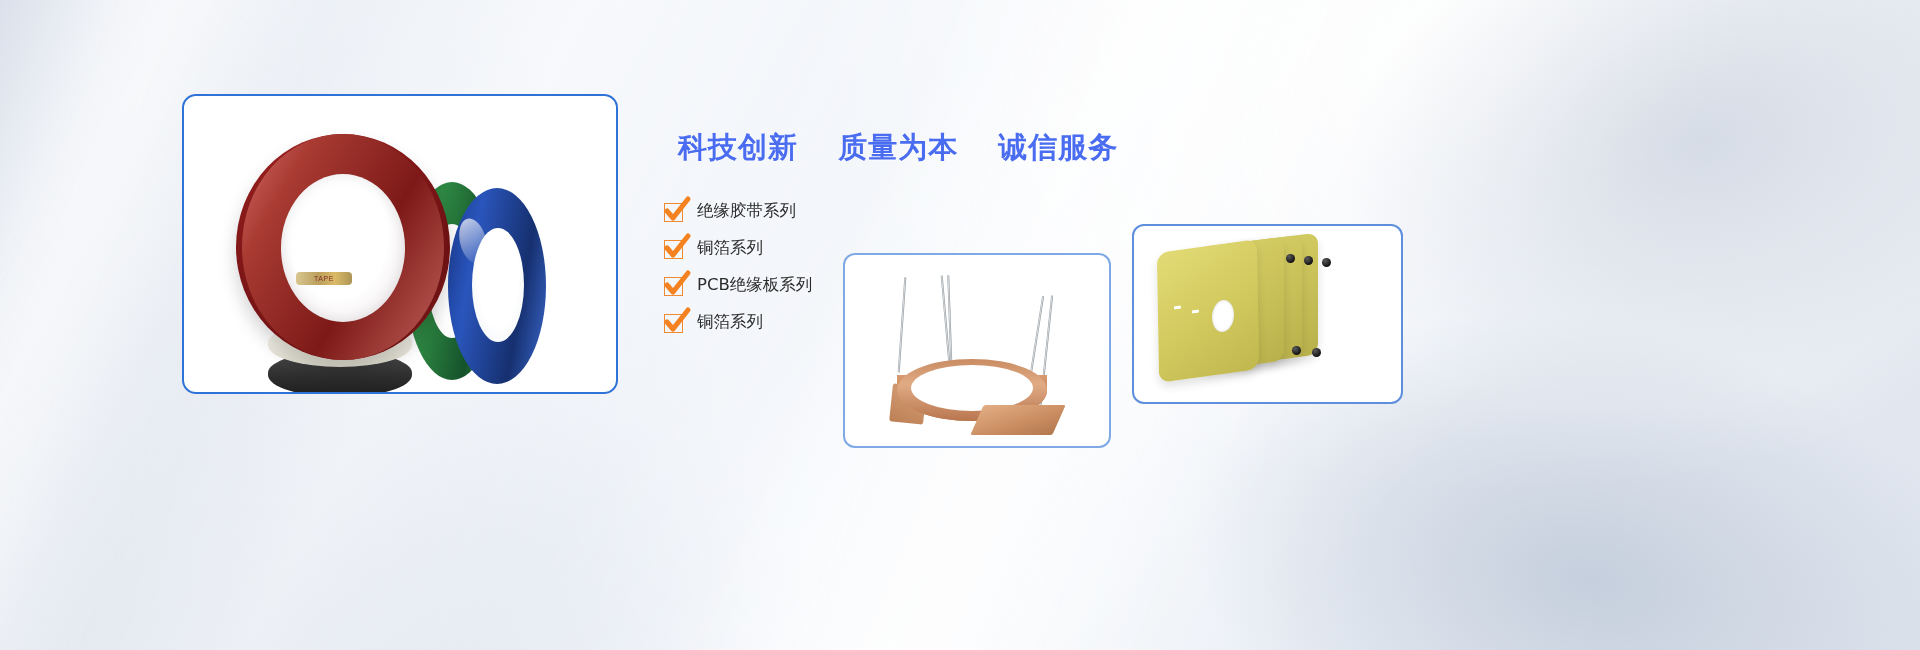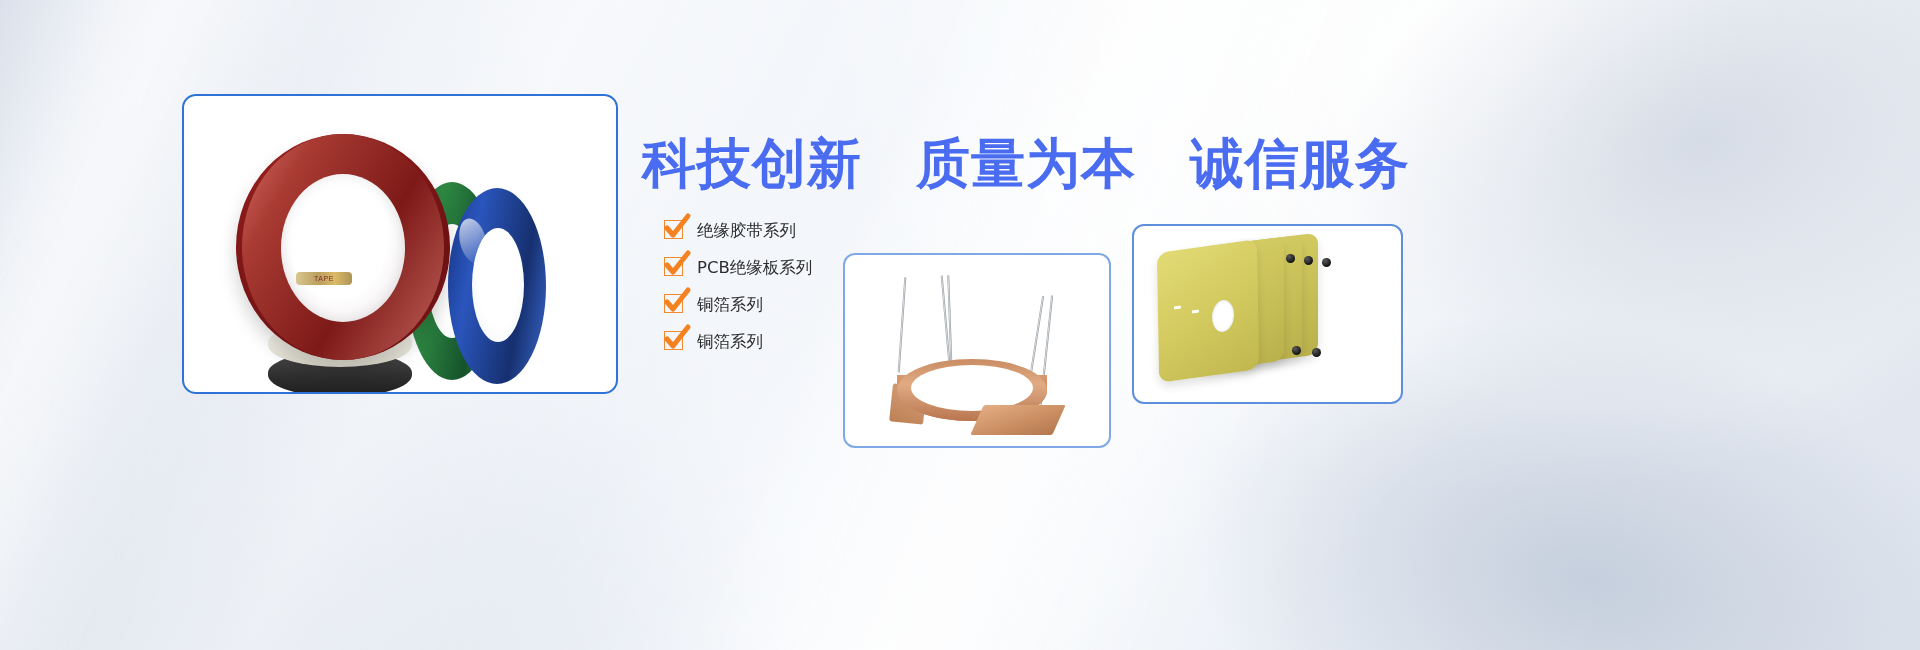--- a/index.html
+++ b/index.html
@@ -37,31 +37,31 @@
   .card{
     position:absolute;background:#ffffff;border:2px solid #2f73d8;border-radius:14px;
     box-sizing:border-box;overflow:hidden;
   }
   .card-tapes{left:182px;top:94px;width:436px;height:300px;}
   .card-foil{left:843px;top:253px;width:268px;height:195px;border-color:#7fa9e4;border-width:2px;border-radius:12px;}
   .card-boards{left:1132px;top:224px;width:271px;height:180px;border-color:#5d8fdd;border-radius:12px;}
 
   
   .headline{
-    position:absolute;left:642px;top:128px;
-    font-size:54px;font-weight:bold;letter-spacing:1px;
+    position:absolute;left:678px;top:128px;
+    font-size:29px;font-weight:bold;letter-spacing:1px;
     color:#4a6cf0;white-space:nowrap;
     text-shadow:0 1px 0 rgba(255,255,255,.7);
   }
   .headline .seg{display:inline-block;}
   .headline .gap{display:inline-block;width:22px;}
 
   
   .features{position:absolute;left:664px;top:203px;}
-  .feat{display:flex;align-items:flex-end;height:36px;margin-bottom:1px;}
+  .feat{display:flex;align-items:flex-start;height:36px;margin-bottom:1px;}
   .chk{
     width:19px;height:19px;border:1.5px solid #f08a30;box-sizing:border-box;
     position:relative;flex:none;margin-right:14px;background:transparent;
   }
   .chk svg{position:absolute;left:-2px;top:-7px;width:27px;height:27px;overflow:visible;}
   .feat-label{font-size:16.5px;color:#2c2c2c;line-height:1;font-family:"DejaVu Sans","Liberation Sans",sans-serif;}
 
   
   .tapes{position:absolute;inset:0;}
   .roll{position:absolute;border-radius:50%;}
@@ -162,30 +162,30 @@
       </span>
       <span class="feat-label">绝缘胶带系列</span>
     </div>
 
     <div class="feat">
       <span class="chk">
         <svg viewBox="0 0 27 27">
             <path d="M4 14 L10 21 L25 2" fill="none" stroke="#f58220" stroke-width="5" stroke-linecap="round" stroke-linejoin="round"></path>
           </svg>
       </span>
+      <span class="feat-label">铜箔系列</span>
+    </div>
+
+    <div class="feat">
+      <span class="chk">
+        <svg viewBox="0 0 27 27">
+            <path d="M4 14 L10 21 L25 2" fill="none" stroke="#f58220" stroke-width="5" stroke-linecap="round" stroke-linejoin="round"></path>
+          </svg>
+      </span>
       <span class="feat-label">PCB绝缘板系列</span>
-    </div>
-
-    <div class="feat">
-      <span class="chk">
-        <svg viewBox="0 0 27 27">
-            <path d="M4 14 L10 21 L25 2" fill="none" stroke="#f58220" stroke-width="5" stroke-linecap="round" stroke-linejoin="round"></path>
-          </svg>
-      </span>
-      <span class="feat-label">铜箔系列</span>
     </div>
 
     <div class="feat">
       <span class="chk">
         <svg viewBox="0 0 27 27">
             <path d="M4 14 L10 21 L25 2" fill="none" stroke="#f58220" stroke-width="5" stroke-linecap="round" stroke-linejoin="round"></path>
           </svg>
       </span>
       <span class="feat-label">铜箔系列</span>
     </div>

